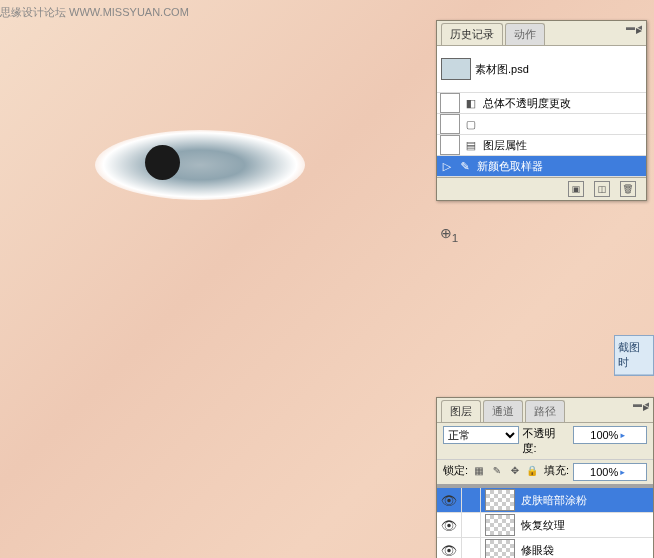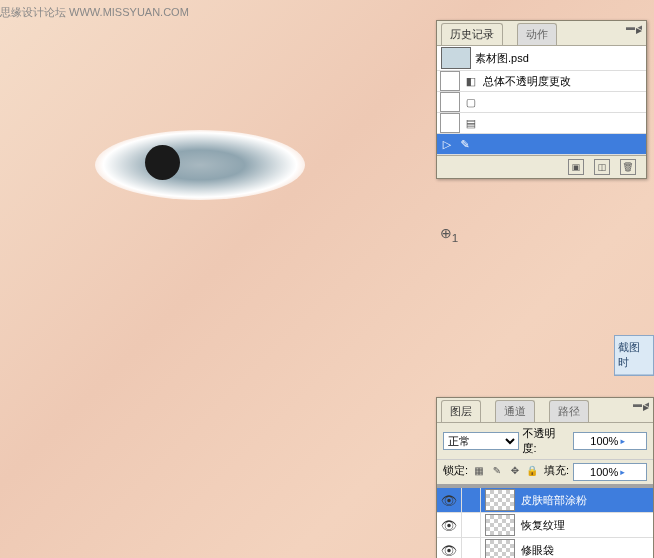--- a/index.html
+++ b/index.html
@@ -2,52 +2,52 @@
 <html><head>
 <meta charset="utf-8">
 <style>
 body{margin:0;width:654px;height:558px;font-family:"Microsoft YaHei",SimSun,Arial;font-size:11px;background:#eed5c2;position:relative;overflow:hidden}
 .bg{position:absolute;inset:0;background:linear-gradient(135deg,#f5ddc9 0%,#eec9b4 40%,#f3d3be 70%,#f0cdb7 100%)}
 .eye{position:absolute;left:95px;top:130px;width:210px;height:70px;border-radius:50%;background:radial-gradient(ellipse at center,#a8b8c0 0%,#8fa5b0 30%,#fff 65%,#f3d4c3 80%)}
 .pupil{position:absolute;left:145px;top:145px;width:35px;height:35px;border-radius:50%;background:#1a1a1a}
 .watermark{position:absolute;top:5px;left:0;right:0;text-align:left;color:#888;font-size:11px}
 .panel{position:absolute;background:#ece9d8;border:1px solid #898270;box-shadow:1px 1px 3px rgba(0,0,0,0.3)}
 .tabs{display:flex;background:#ece9d8;border-bottom:1px solid #aca899;padding:2px 4px 0}
-.tab{padding:3px 8px;background:#ece9d8;border:1px solid #aca899;border-bottom:none;margin-right:14px;border-radius:3px 3px 0 0;font-size:11px;color:#333}
+.tab{padding:3px 8px;background:#ece9d8;border:1px solid #aca899;border-bottom:none;margin-right:2px;border-radius:3px 3px 0 0;font-size:11px;color:#333}
 .tab.inactive{background:#ddd;color:#666}
 .minbtn{position:absolute;right:4px;top:1px;font-size:9px;color:#666}
 .hist{left:436px;top:20px;width:209px}
 .hist-row{display:flex;align-items:center;height:20px;border-bottom:1px solid #ddd;background:#fff}
 .hist-row.sel{background:#3e7ddd;color:#fff}
 .hist-icon-box{width:18px;height:18px;border:1px solid #999;margin:0 3px;background:#fff}
 .hist-icon{width:16px;display:flex;justify-content:center;color:#555;font-size:11px}
 .hist-row.sel .hist-icon{color:#fff}
 .hist-text{flex:1;padding-left:4px}
 .hist-foot{height:22px;background:#ece9d8;display:flex;justify-content:flex-end;align-items:center;gap:10px;padding-right:10px;border-top:1px solid #aca899}
 .hist-foot span{width:14px;height:14px;border:1px solid #888;font-size:9px;display:flex;align-items:center;justify-content:center;color:#555}
 .cursor-samp{position:absolute;left:440px;top:225px;color:#555;font-size:14px}
 .layers{left:436px;top:397px;width:216px}
-.lay-ctrl{display:flex;align-items:center;padding:3px 6px;gap:4px;background:#ece9d8;border-bottom:1px solid #ccc}
+.lay-ctrl{display:flex;align-items:flex-start;padding:3px 6px;gap:4px;background:#ece9d8;border-bottom:1px solid #ccc}
 .lay-ctrl select,.lay-ctrl input{font-size:11px;border:1px solid #7f9db9;background:#fff}
 .sel-blend{width:76px;height:18px}
 .pct{width:40px;height:16px;background:#fff;border:1px solid #7f9db9;display:inline-flex;align-items:center;padding:0 16px}
 .arrow{color:#3e7ddd;font-size:9px;margin-left:2px}
 .lock-row{display:flex;align-items:flex-start;padding:3px 6px;gap:4px;background:#ece9d8;border-bottom:4px solid #a3a3a3}
 .lock-ico{width:14px;height:14px;display:inline-flex;align-items:center;justify-content:center;color:#555;font-size:10px}
 .layer-row{display:flex;align-items:center;height:24px;background:#fff;border-bottom:1px solid #ddd}
 .layer-row.sel{background:#3e7ddd;color:#fff}
 .eye-col{width:24px;display:flex;justify-content:center;color:#333;font-size:13px;border-right:1px solid #ddd;height:100%;align-items:center}
 .link-col{width:18px;border-right:1px solid #ddd;height:100%}
 .thumb{width:28px;height:20px;margin:0 4px;border:1px solid #888;background:repeating-conic-gradient(#ccc 0 25%,#fff 0 50%) 0 0/8px 8px}
 .layer-name{padding-left:2px}
 .side-snip{position:absolute;right:0;top:335px;width:38px;background:#dbe9f5;border:1px solid #8ba7c7;font-size:11px}
 .side-snip div{padding:4px 3px;border-bottom:1px solid #b0c7de;color:#2b4a6e}
 .side-snip .hl{background:#9ec9ef}
 .menu-dots{position:absolute;right:4px;font-size:12px;color:#555}
-.first-row{display:flex;align-items:center;height:24px;background:#fff;border-bottom:1px solid #ddd;padding:0 4px}
+.first-row{display:flex;align-items:center;height:24px;background:#fff;border-bottom:1px solid #ddd;padding:11px 4px}
 .first-row .thumb-big{width:28px;height:20px;background:#c8d8e0;border:1px solid #666;margin-right:4px}
 </style>
 </head>
 <body>
 
 <div class="bg"></div>
 <div class="eye"></div>
 <div class="pupil"></div>
 
 <div class="watermark">思缘设计论坛   WWW.MISSYUAN.COM</div>
@@ -74,24 +74,26 @@
     <div class="hist-icon">◧</div>
     <div class="hist-text">总体不透明度更改</div>
   </div>
   <div class="hist-row">
     <div class="hist-icon-box"></div>
     <div class="hist-icon">▢</div>
   </div>
   <div class="hist-row">
     <div class="hist-icon-box"></div>
     <div class="hist-icon">▤</div>
+    <div class="hist-text">图层属性</div>
   </div>
   <div class="hist-row sel">
     <div style="width:20px;text-align:center">▷</div>
     <div class="hist-icon">✎</div>
+    <div class="hist-text">新颜色取样器</div>
   </div>
   <div class="hist-foot">
     <span>▣</span>
     <span>◫</span>
     <span>🗑</span>
   </div>
 </div>
 
 <div class="panel layers">
   <div class="minbtn">▬ ◂</div>

